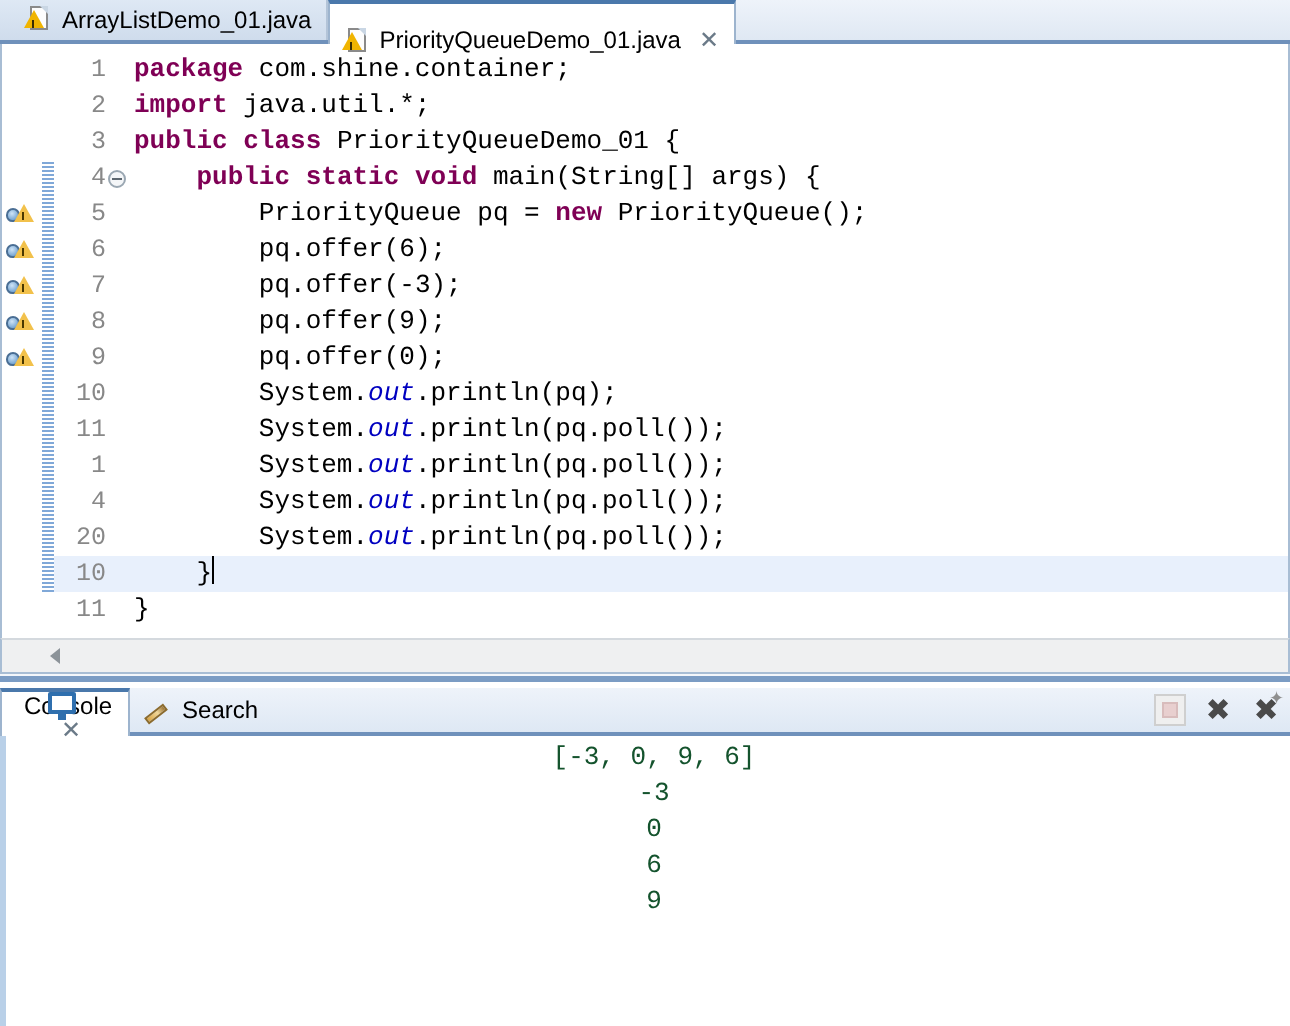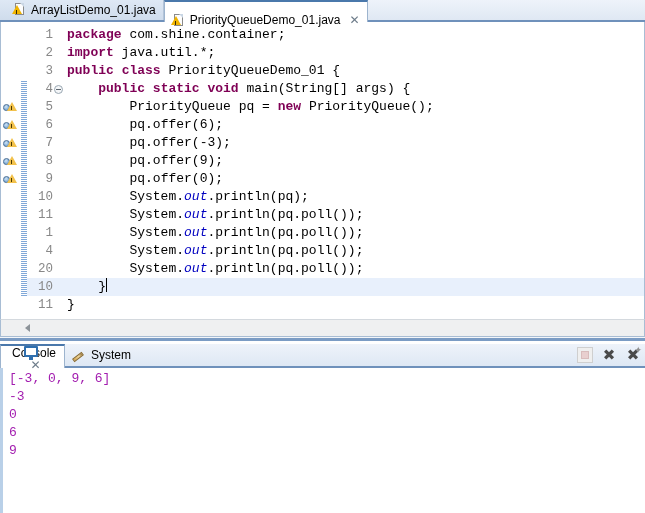--- a/index.html
+++ b/index.html
@@ -428,24 +428,25 @@
     font-size: 12.5px;
     color: #111;
     white-space: pre;
     height: 18px;
     line-height: 17px;
     overflow: hidden;
   }
   .out-line {
     font-family: "Liberation Mono", monospace;
     font-size: 13px;
-    color: #a21caf;
+    color: #14532d;
     white-space: pre;
     height: 18px;
     line-height: 18px;
+    text-align: center;
   }
 </style>
 </head>
 <body>
 
 <div class="app">
 
   <div class="editor-panel">
 
     <div class="tabbar">
@@ -538,21 +539,21 @@
           <span class="scr"></span>
             <span class="stand"></span>
         </span>
         <span class="ctab-label">Console</span>
         <span class="ctab-close">✕</span>
       </div>
       <div class="ctab">
         <span class="cicon-search">
           <span class="pen"></span>
         </span>
-        <span class="ctab-label">System</span>
+        <span class="ctab-label">Search</span>
       </div>
 
       <div class="ctools">
         <span class="tool stop-d"></span>
         <span class="xmark">✖</span>
         <span class="xmark">
           <span>✖</span>
           <span class="spark">✦</span>
         </span>
       </div>

